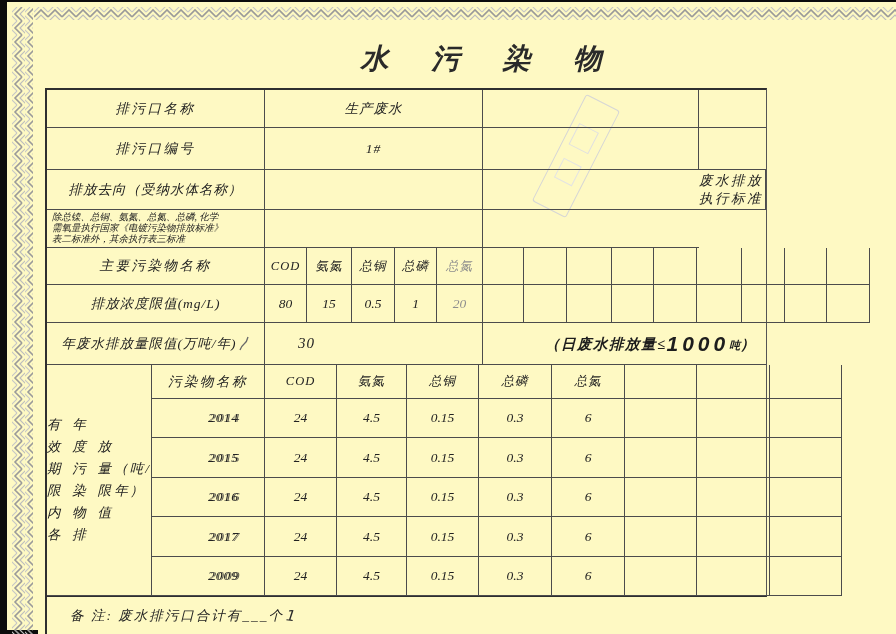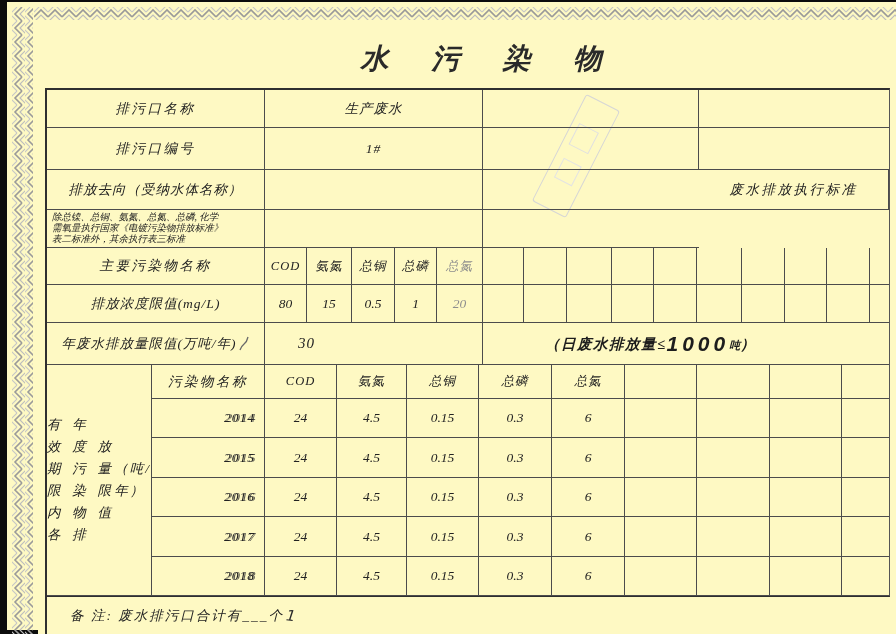--- a/index.html
+++ b/index.html
@@ -8,21 +8,21 @@
   
   .edge-left{position:absolute;left:0;top:0;width:7px;height:634px;background:#0c0c0c;}
   .edge-top{position:absolute;left:0;top:0;width:896px;height:2px;background:#0c0c0c;}
   .edge-bl{position:absolute;left:0;top:630px;width:38px;height:4px;background:#0c0c0c;}
   
   .band-top{position:absolute;left:34px;top:7px;width:862px;height:13px;}
   .band-left{position:absolute;left:12px;top:7px;width:21px;height:627px;}
   .title{position:absolute;left:90px;top:40px;width:800px;text-align:center;
          font-size:28px;font-weight:600;letter-spacing:18px;color:#2a2a2a;}
   
-  .tbl{position:absolute;left:45px;top:88px;width:845px;height:509px;box-sizing:border-box;
+  .tbl{position:absolute;left:45px;top:88px;width:722px;height:509px;box-sizing:border-box;
        border-top:2px solid #2f2f2f;border-left:2px solid #2f2f2f;
        border-right:1px solid #555;border-bottom:2px solid #2f2f2f;}
   .sec{display:grid;}
   .sec-a{grid-template-columns:218px 218px 216px 1fr;grid-template-rows:38px 42px 40px 38px;}
   .sec-b{grid-template-columns:218px 42px 45px 43px 42px 46px 41px 43px 45px 42px 43px 45px 43px 42px 43px 1fr;
          grid-template-rows:37px 38px;}
   .sec-c{grid-template-columns:218px 218px 1fr;grid-template-rows:42px;}
   .sec-d{grid-template-columns:105px 113px 72px 70px 72px 73px 73px 72px 73px 72px 1fr;
          grid-template-rows:34px 39px 40px 39px 40px 39px;}
   .c{border-right:1px solid #4c4c4c;border-bottom:1px solid #4c4c4c;box-sizing:border-box;
@@ -30,21 +30,21 @@
   .nr{border-right:none;}
   .lbl{letter-spacing:2.5px;}
   .lbl-tight{letter-spacing:1px;}
   .val{letter-spacing:1px;}
   .std{flex-direction:column;align-items:flex-start;justify-content:center;
        font-size:9.5px;line-height:11px;letter-spacing:0;padding-left:5px;white-space:nowrap;}
   .pname{font-size:12.5px;letter-spacing:1px;}
   .faded{color:#8e8e8e;}
   .side{grid-row:1/7;grid-column:1;flex-direction:row;line-height:22px;
         font-size:13.5px;letter-spacing:2px;}
-  .yr{justify-content:flex-end;padding-right:9px;letter-spacing:1px;
+  .yr{justify-content:flex-end;padding-right:25px;letter-spacing:1px;
       text-shadow:1.4px 0 0 rgba(55,55,55,.8);text-align:center;}
   .num{font-size:13.5px;}
   .c30{justify-content:flex-start;padding-left:33px;font-size:15px;letter-spacing:1px;}
   .stampcell{position:relative;justify-content:flex-start;}
   .stamp{position:absolute;left:62px;top:9px;font-weight:bold;color:#1d1d1d;
          font-size:14.5px;letter-spacing:1.5px;white-space:nowrap;}
   .stamp-num{font-family:"Liberation Sans","DejaVu Sans",sans-serif;font-size:21px;
              letter-spacing:4px;vertical-align:-2px;}
   .stamp-unit{font-size:11px;letter-spacing:0;}
   
@@ -226,21 +226,21 @@
       <div class="c num">24</div>
       <div class="c num">4.5</div>
       <div class="c num">0.15</div>
       <div class="c num">0.3</div>
       <div class="c num">6</div>
       <div class="c"></div>
       <div class="c"></div>
       <div class="c"></div>
       <div class="c nr"></div>
 
-      <div class="c yr">2018</div>
+      <div class="c yr">2009</div>
       <div class="c num">24</div>
       <div class="c num">4.5</div>
       <div class="c num">0.15</div>
       <div class="c num">0.3</div>
       <div class="c num">6</div>
       <div class="c"></div>
       <div class="c"></div>
       <div class="c"></div>
       <div class="c nr"></div>
     </div>

